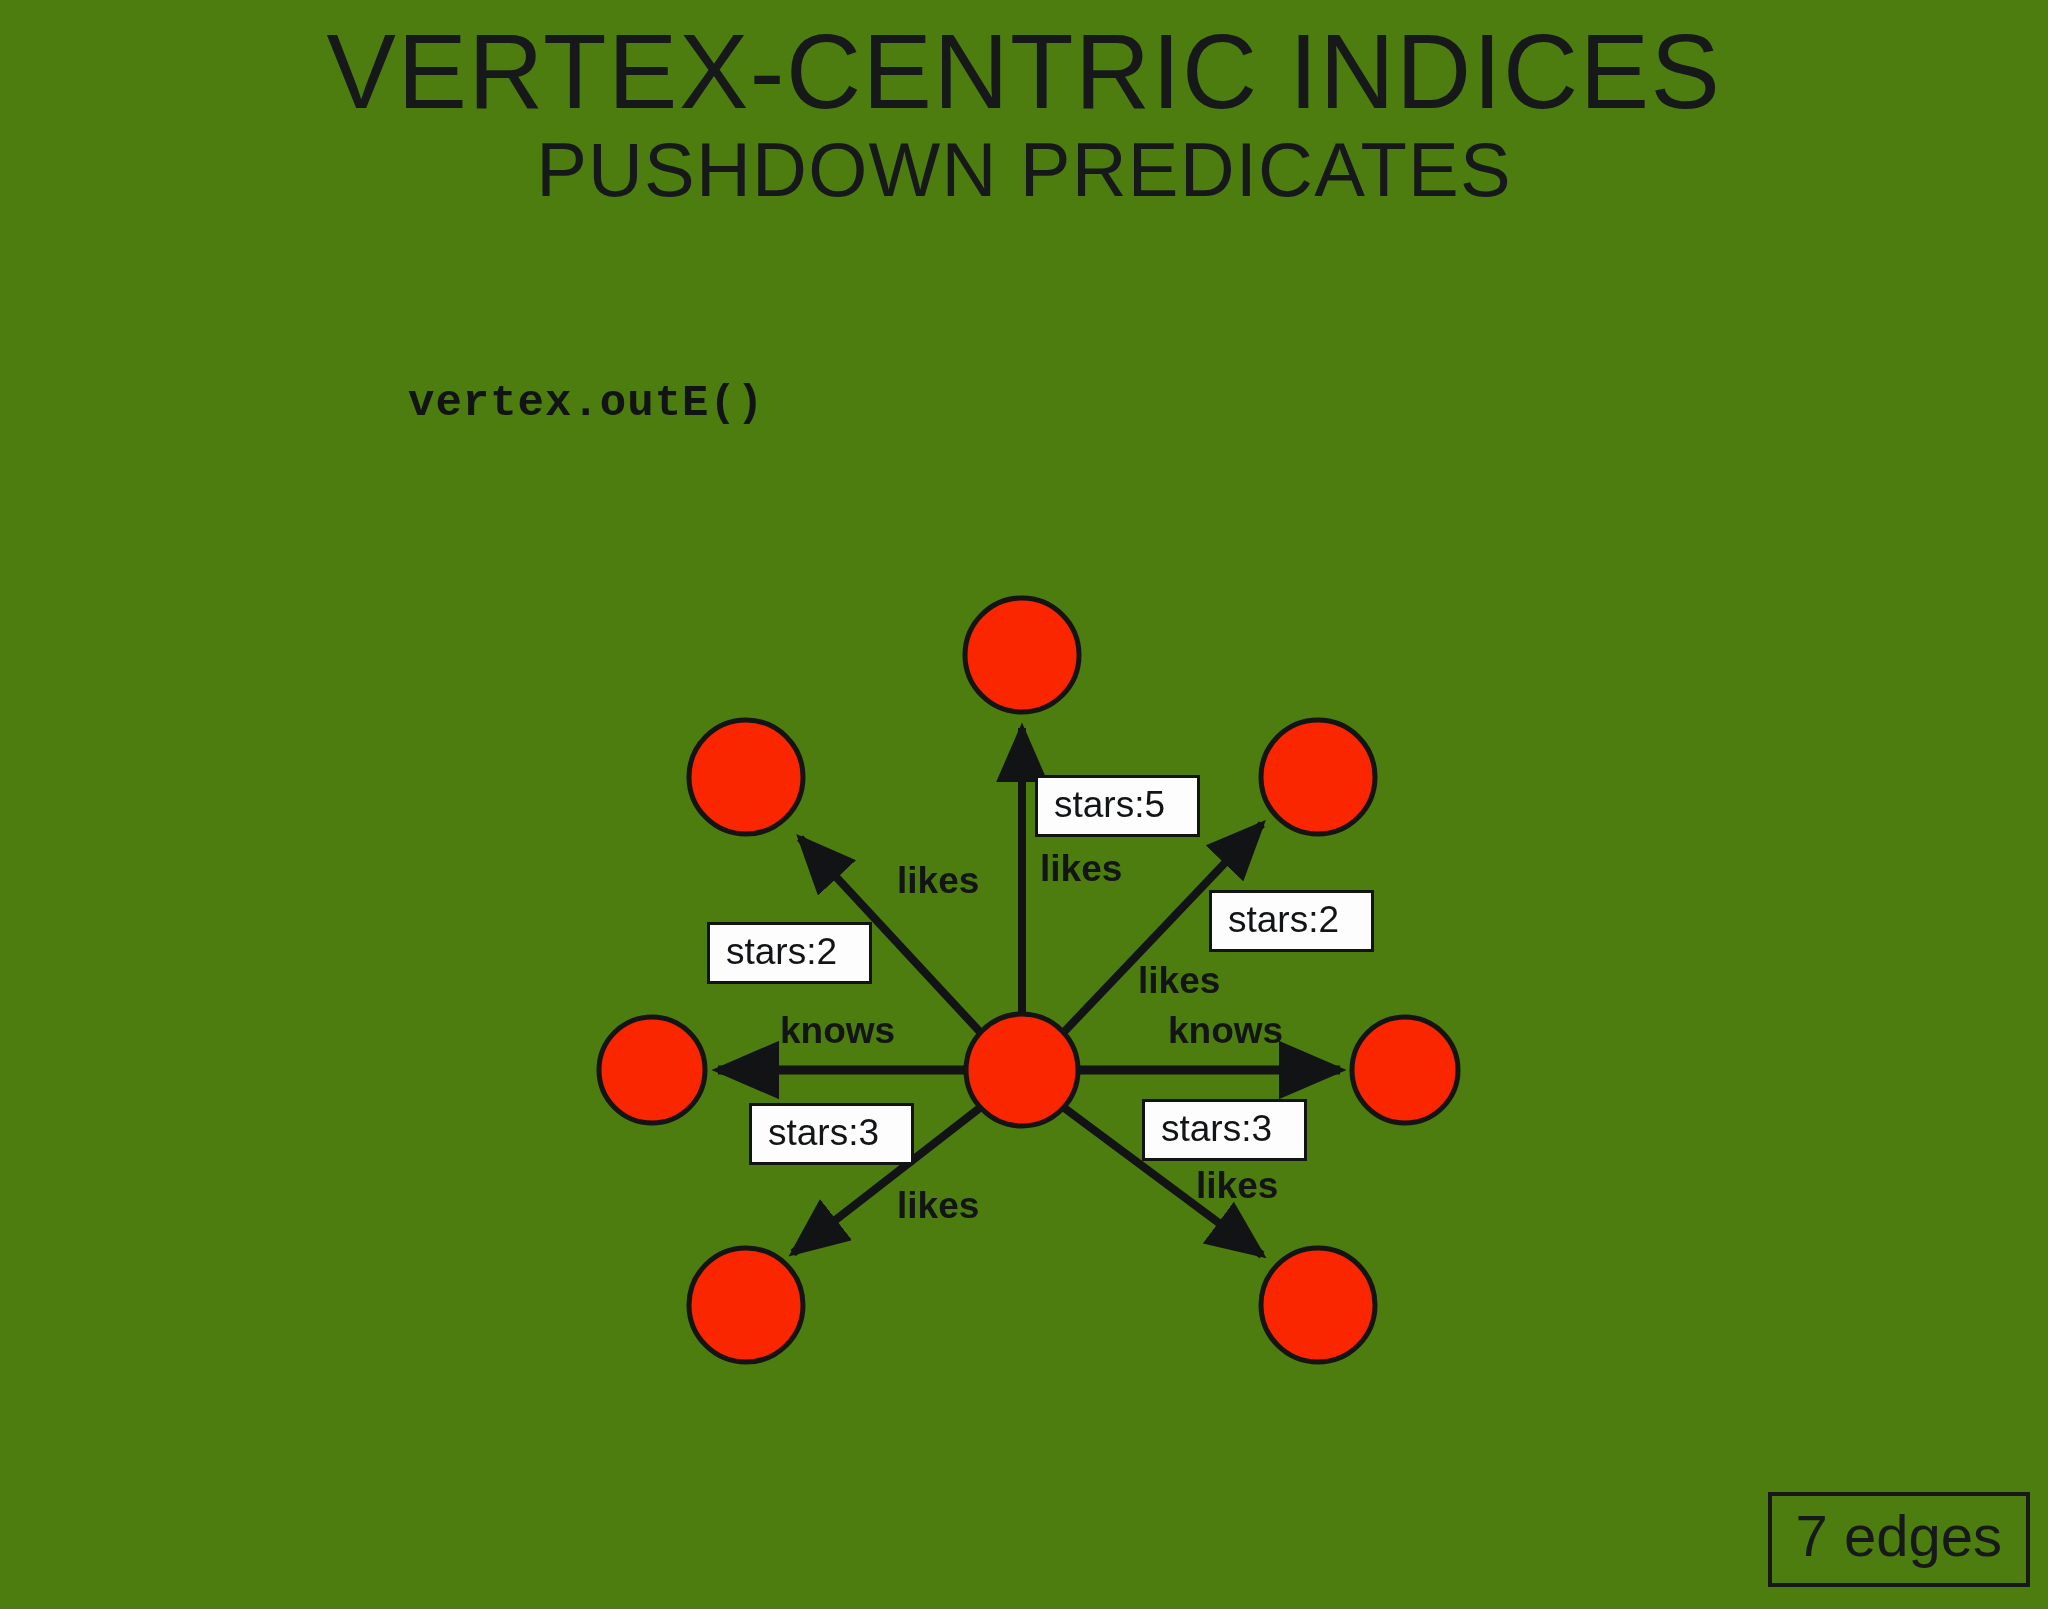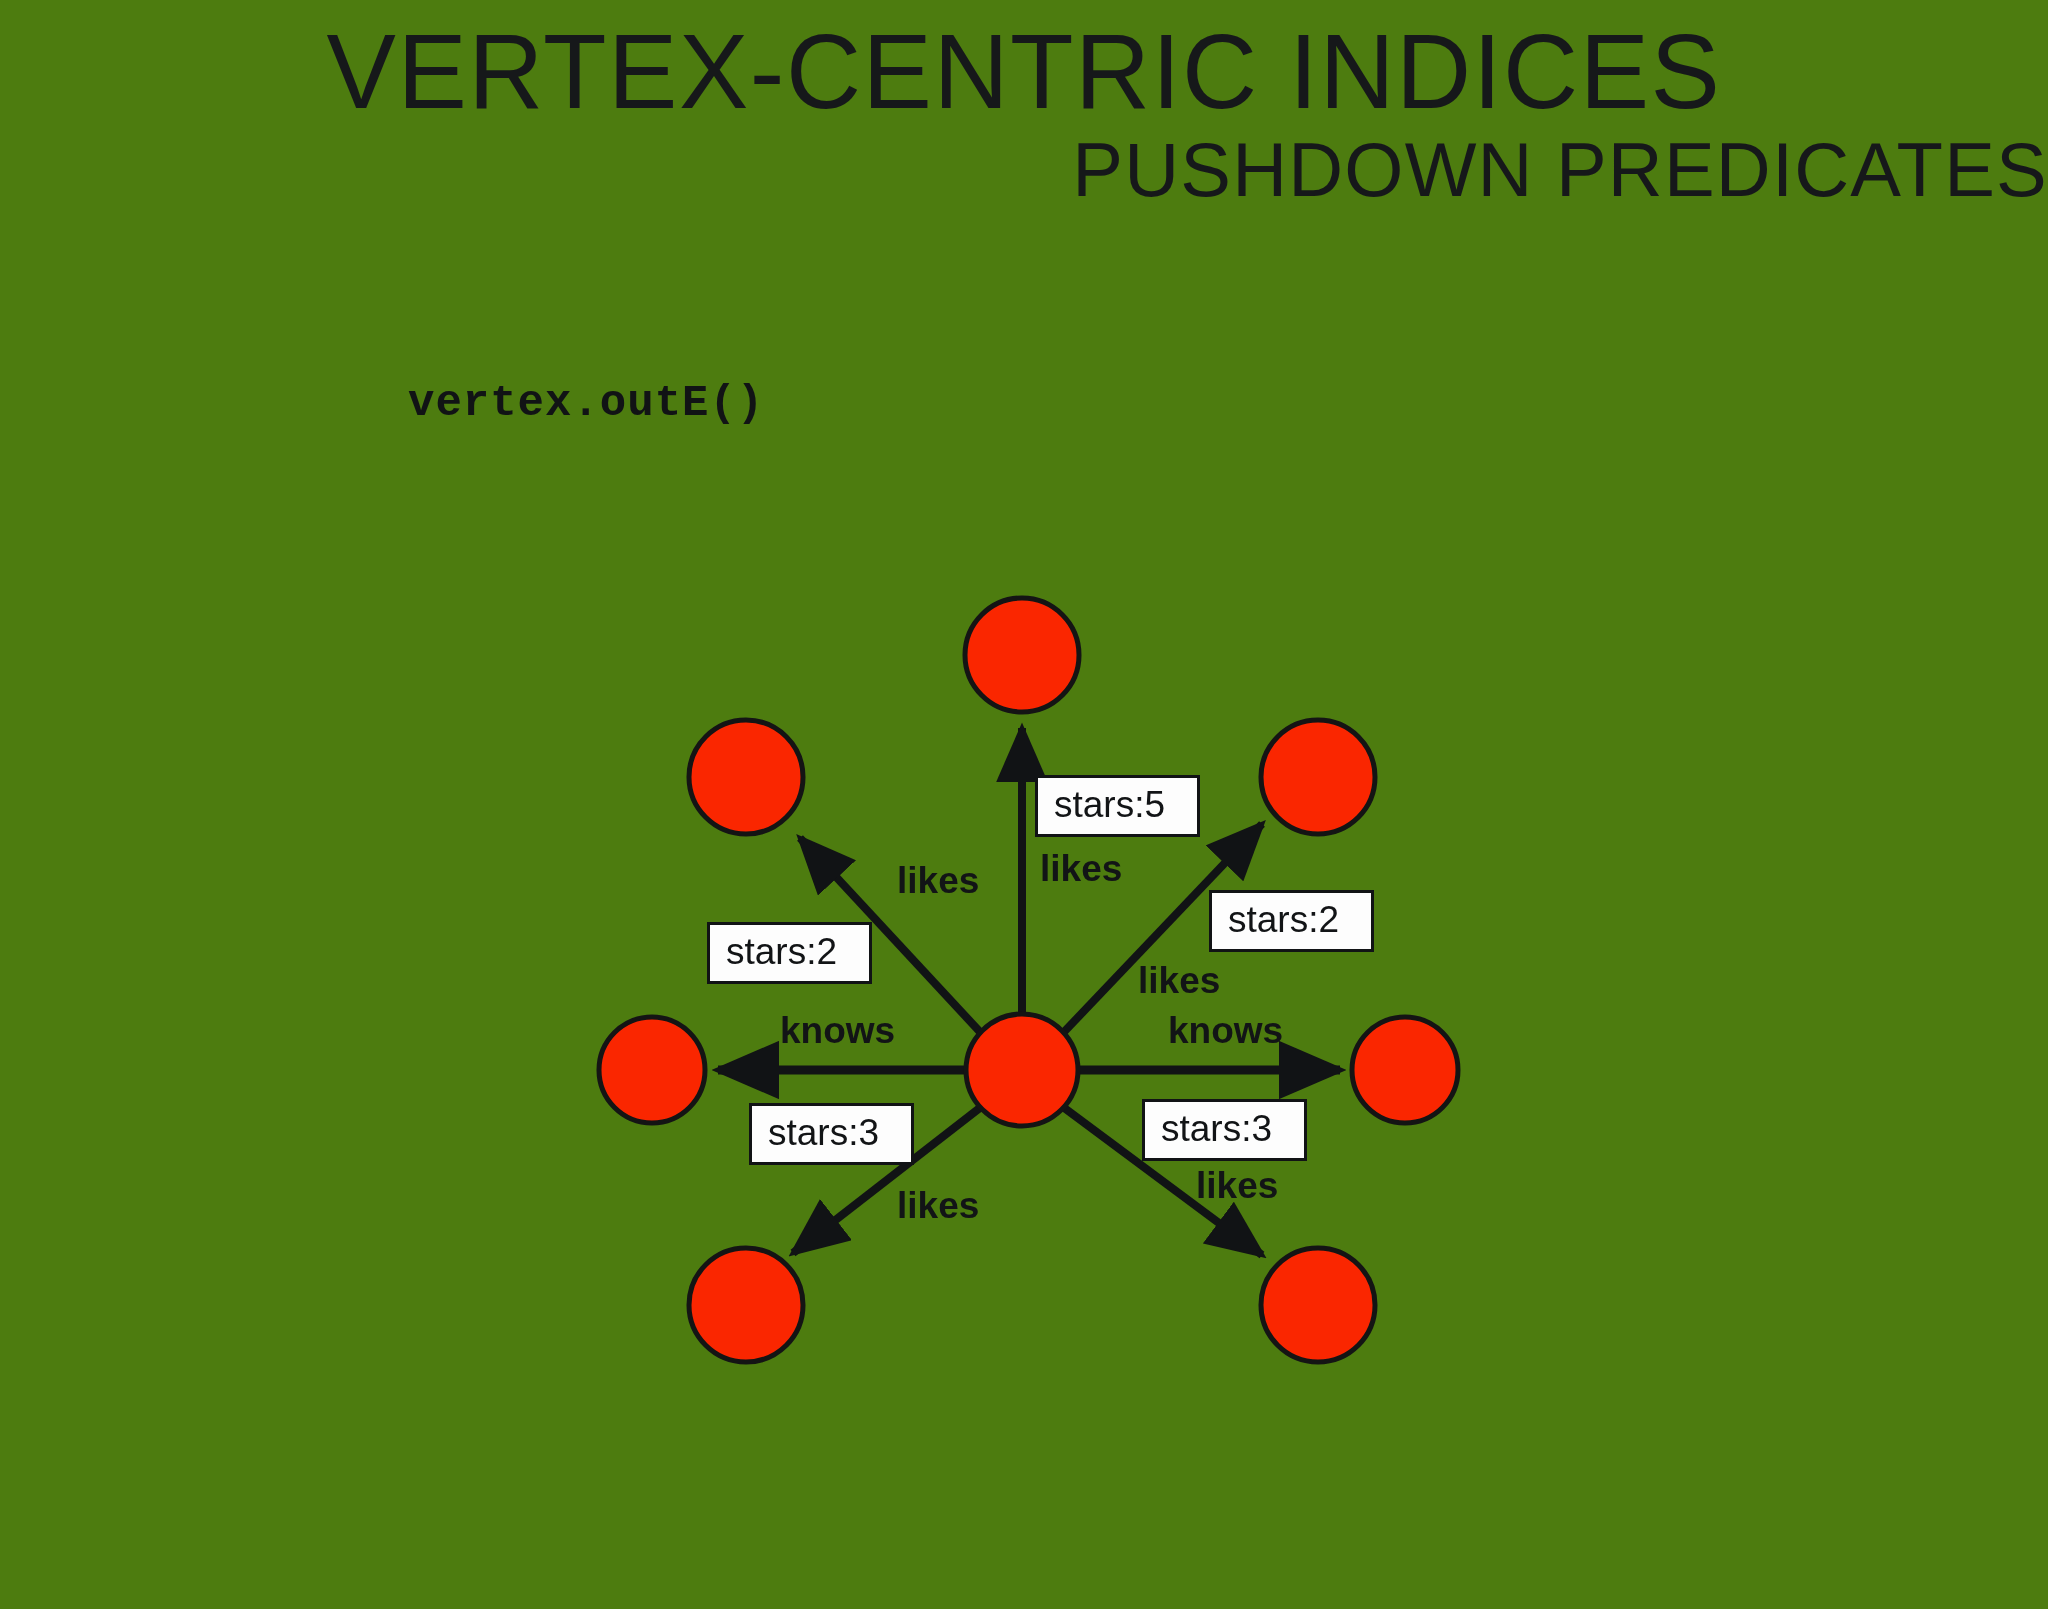--- a/index.html
+++ b/index.html
@@ -36,21 +36,20 @@
   }
   #sub-title {
     font-family: "Liberation Sans", sans-serif;
     font-weight: 300;
     font-size: 76px;
     letter-spacing: 1.2px;
     color: #16181a;
     line-height: 1.05;
     margin-top: 6px;
     white-space: nowrap;
-    text-align: right;
   }
 
   
   #code-snippet {
     position: absolute;
     left: 408px;
     top: 378px;
     font-family: "Liberation Mono", "DejaVu Sans Mono", monospace;
     font-size: 44px;
     font-weight: 700;
@@ -179,14 +178,15 @@
   <div class="prop-box" style="left:707px; top:922px;">stars:2</div>
 
   <div class="prop-box" style="left:1035px; top:775px;">stars:5</div>
 
   <div class="prop-box" style="left:1209px; top:890px;">stars:2</div>
 
   <div class="prop-box" style="left:749px; top:1103px;">stars:3</div>
 
   <div class="prop-box" style="left:1142px; top:1099px;">stars:3</div>
 
+  <div id="edge-count-badge">7 edges</div>
 
 </div>
 
 </body></html>

